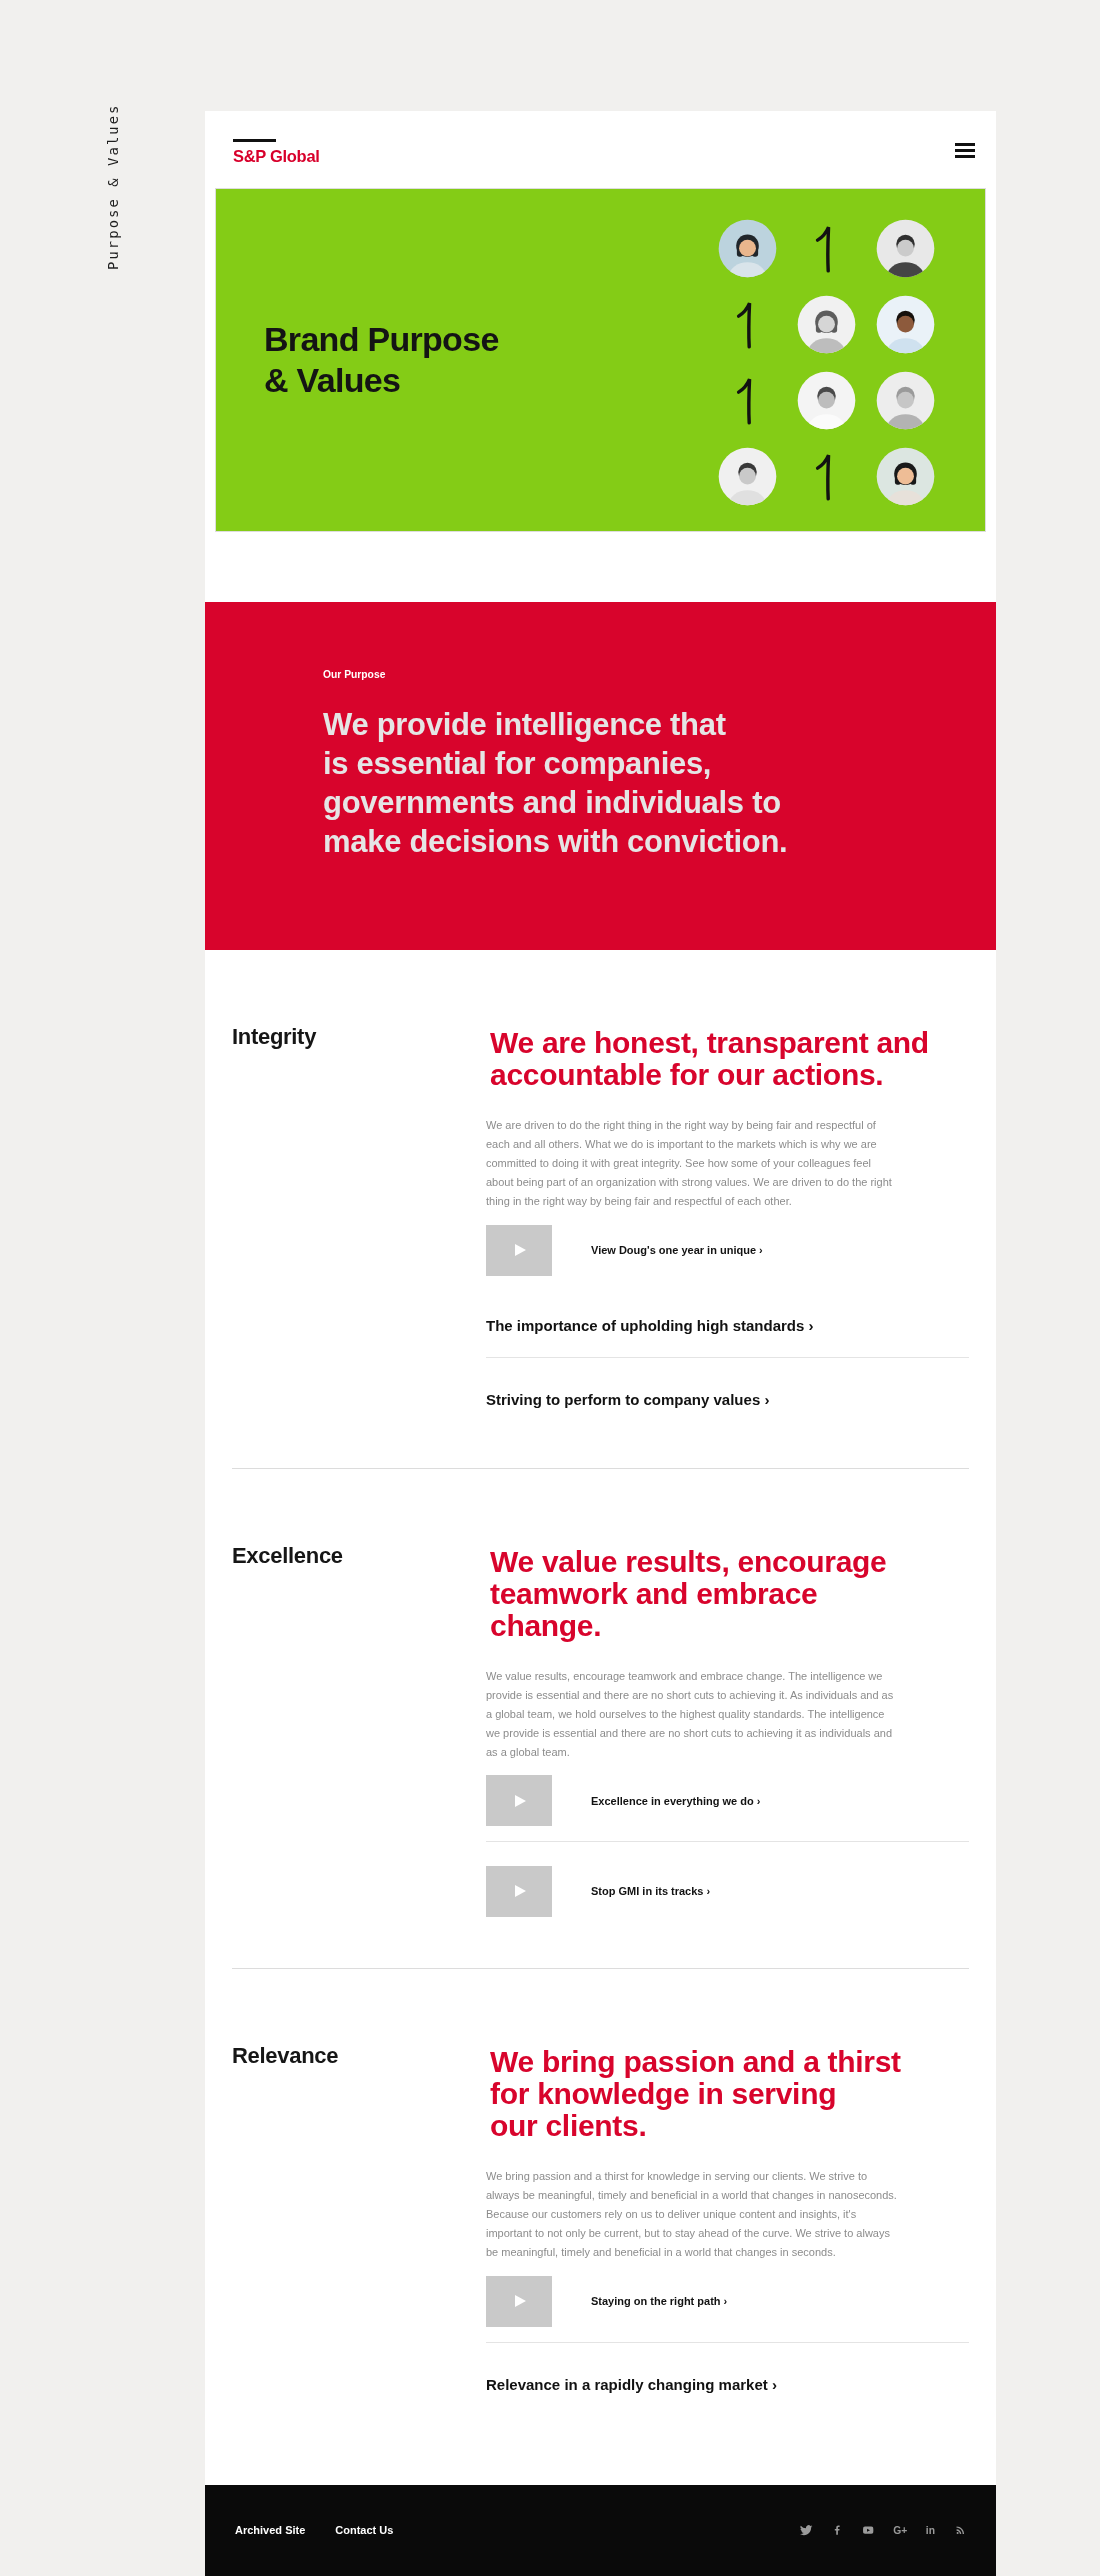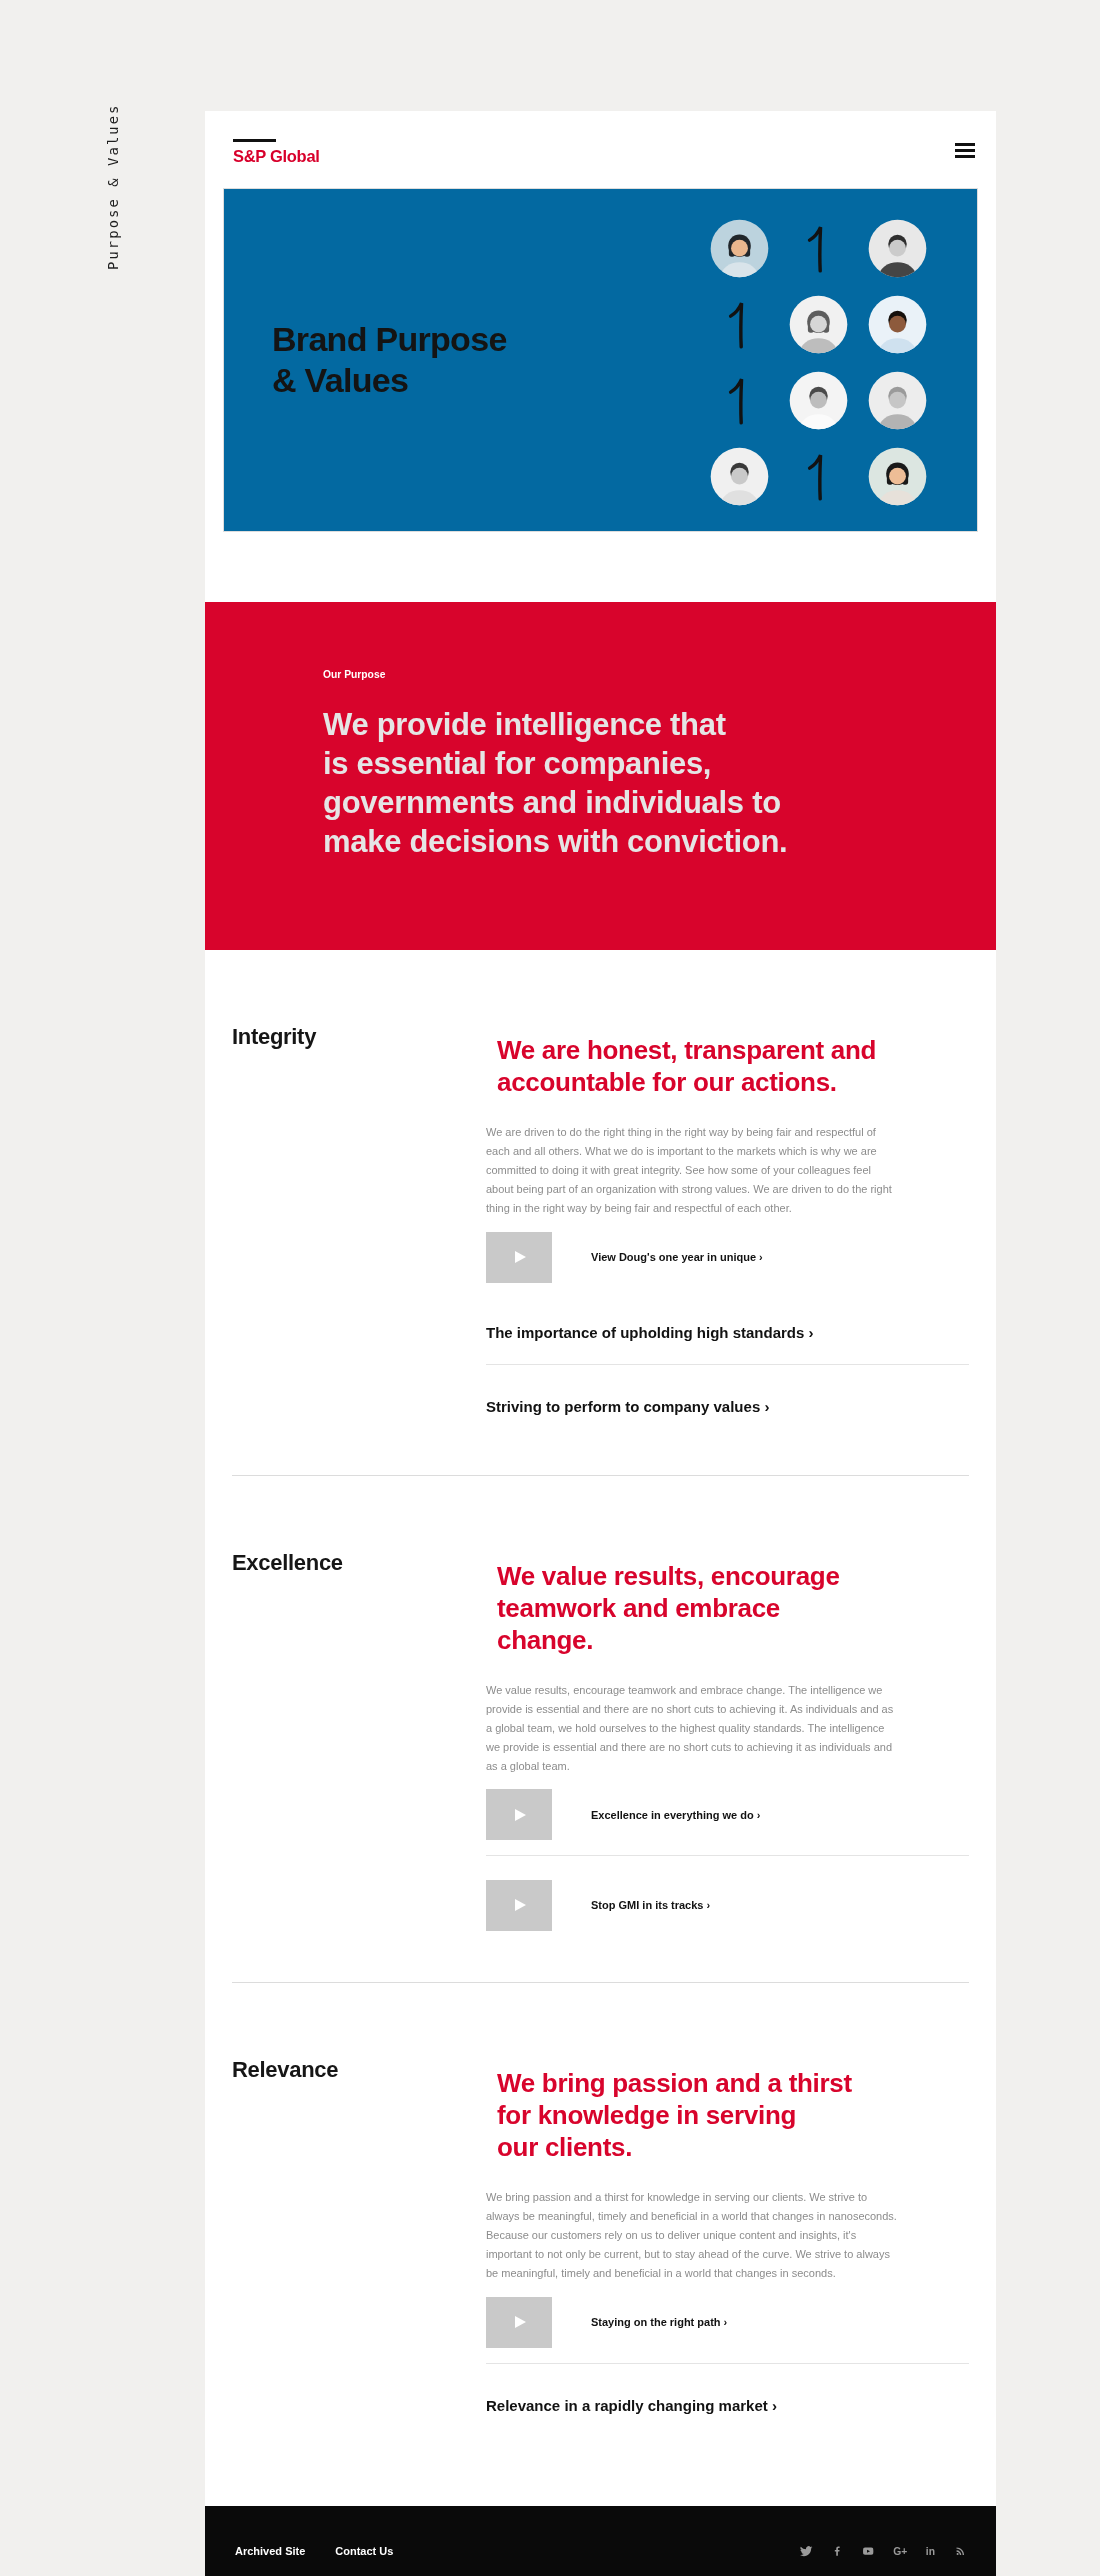--- a/index.html
+++ b/index.html
@@ -21,21 +21,21 @@
   .card{ position:absolute; left:205px; top:111px; width:791px; background:#ffffff; }
 
   .site-header{ height:77px; position:relative; }
   .logo{ position:absolute; left:28px; top:27.5px; cursor:pointer; }
   .logo-bar{ width:43px; height:3.4px; background:#111; }
   .logo-text{ margin-top:4.8px; font-size:16.5px; font-weight:bold; color:#d8002b; letter-spacing:-0.3px; }
   .hamburger{ position:absolute; right:20.6px; top:32px; cursor:pointer; }
   .hamburger span{ display:block; width:20.6px; height:2.8px; background:#111; margin-bottom:3.4px; }
   .hamburger span:last-child{ margin-bottom:0; }
 
-  .hero{ margin:0 18px; height:344px; border:0.7px solid #dddddd; position:relative; background:#0369a1;padding-left:42px; }
+  .hero{ margin:0 10px; height:344px; border:0.7px solid #dddddd; position:relative; background:#84cc16;padding-left:42px; }
   .hero-title{
     position:absolute; left:48px; top:50%; transform:translateY(-50%);
     font-size:34px; font-weight:bold; line-height:41px; color:#141414;
     letter-spacing:-0.7px; white-space:pre-line; margin:0;
   }
   .hero-grid{
     position:absolute; top:30px; right:50px;
     display:grid; grid-template-columns:repeat(3,59px); gap:17px 20px;
   }
   .hero-cell{ width:59px; height:59px; display:flex; align-items:center; justify-content:center; }
@@ -54,21 +54,21 @@
   }
 
   main{ padding:0 27px; }
   .values-section{ display:flex; padding-top:73px; }
   .section-title{
     width:254px; flex:none; margin:1.4px 0 0; font-size:22px; font-weight:bold;
     color:#161616; letter-spacing:-0.3px;
   }
   .section-right{ flex:1; min-width:0; }
   .section-subheading{
-    margin:11px; font-size:26px; font-weight:bold; color:#d8042c;
+    margin:4px; font-size:30px; font-weight:bold; color:#d8042c;
     line-height:32px; letter-spacing:-0.3px; white-space:pre-line;
   }
   .section-paragraph{
     margin:25px 0 0; max-width:413px; font-size:11px; line-height:19px; color:#8c8c8c;
   }
   .video-row + .section-paragraph{ margin-top:12.4px; }
   .video-row{ margin-top:13.8px; display:flex; align-items:center; padding-bottom:15px; cursor:pointer; }
   .video-thumb{
     width:66px; height:51px; background:#c9c9c9; flex:none;
     display:flex; align-items:center; justify-content:center;

